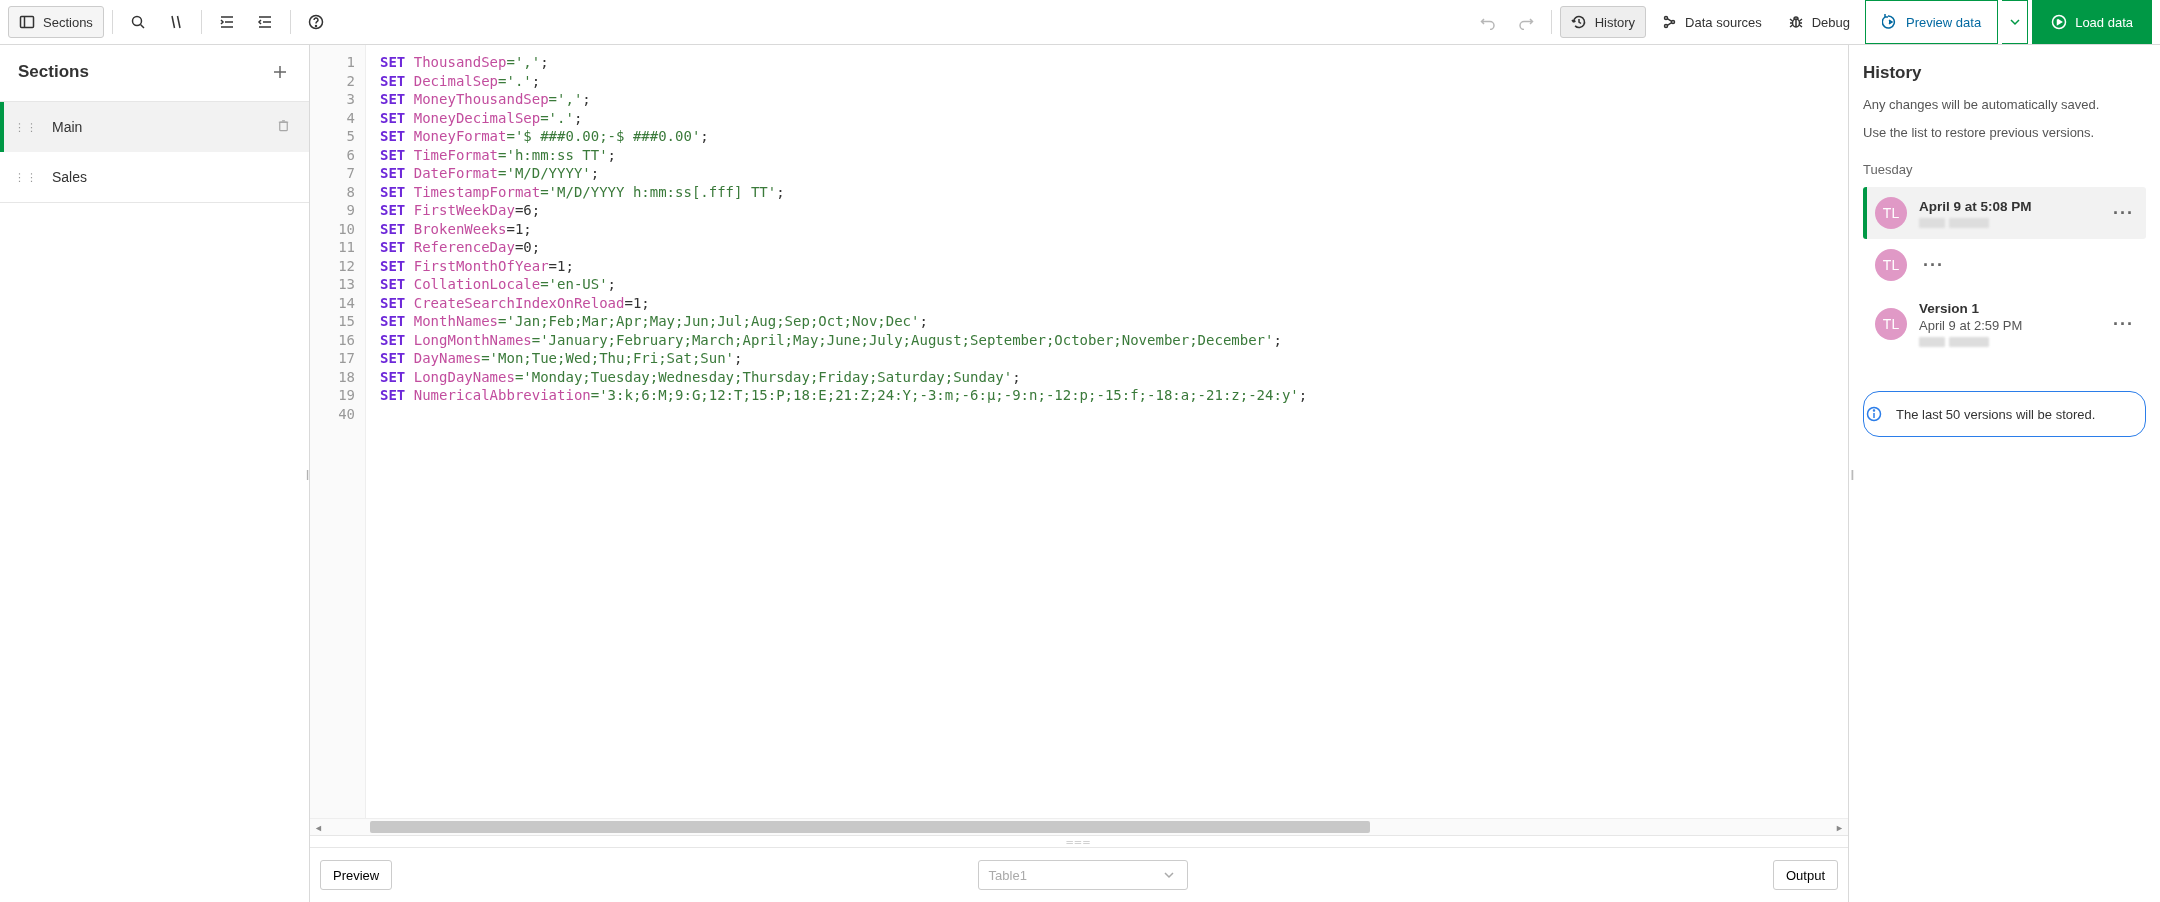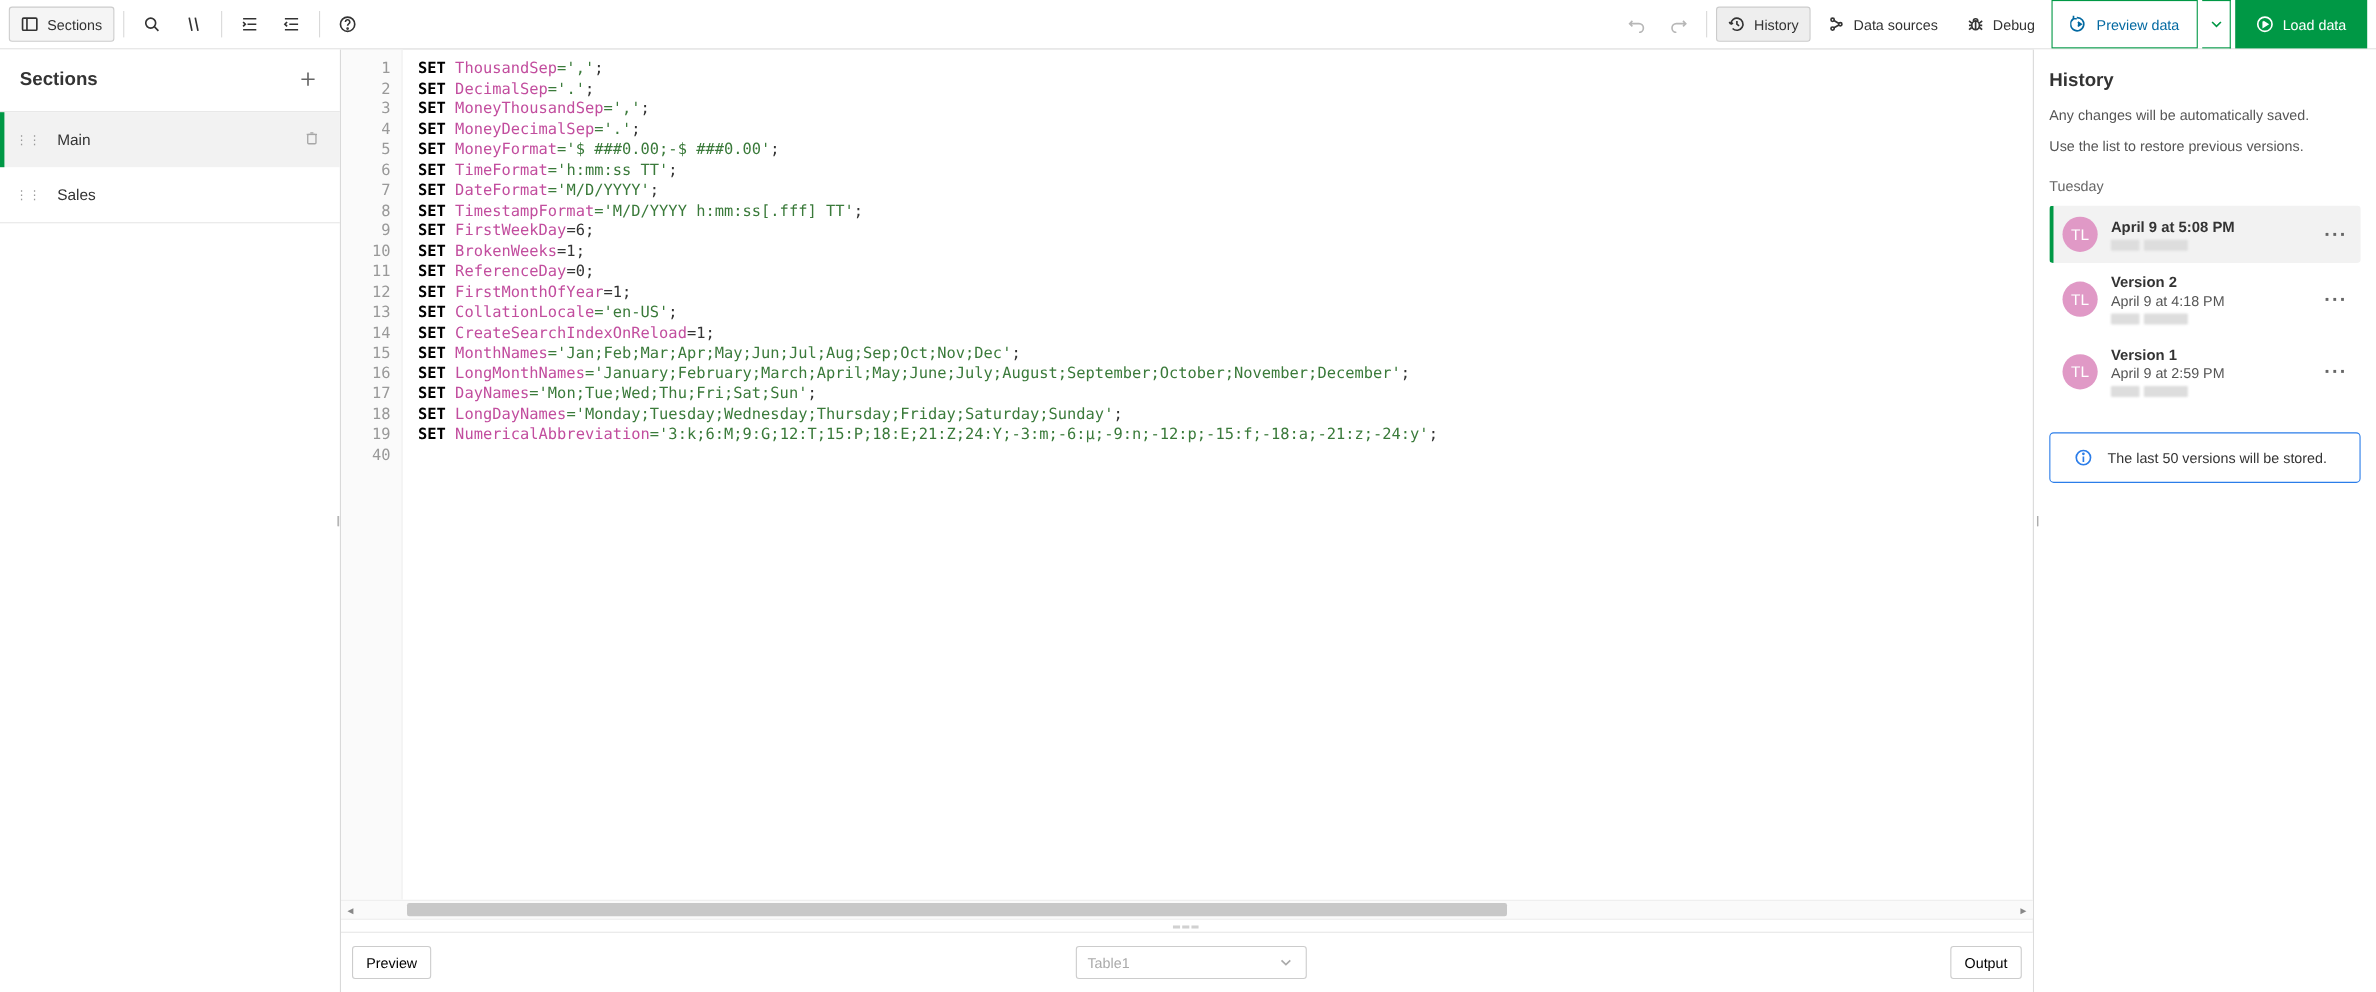--- a/index.html
+++ b/index.html
@@ -35,21 +35,21 @@
 .section-label { flex: 1; font-size: 14px; }
 .delete-ico { color: #888; opacity: 0.7; }
 
 
 .editor-wrap { flex: 1; display: flex; flex-direction: column; min-width: 0; position: relative; }
 .editor { flex: 1; display: flex; overflow: hidden; font-family: "Consolas", "Monaco", monospace; font-size: 14px; line-height: 18.5px; position: relative; }
 .gutter { width: 56px; background: #fafafa; border-right: 1px solid #eee; text-align: right; padding: 8px 10px 8px 0; color: #999; user-select: none; }
 .gutter div { height: 18.5px; }
 .code { flex: 1; padding: 8px 0 8px 14px; white-space: pre; overflow-x: auto; overflow-y: hidden; }
 .code-line { height: 18.5px; }
-.kw { color: #000000; font-weight: 600; margin-top: 16px; }
+.kw { color: #6d28d9; font-weight: 600; margin-top: 16px; }
 .var { color: #c24d9e; font-weight: 500; }
 .str { color: #3a7a3a; }
 .num { color: #333; }
 .hscroll { height: 17px; background: #fafafa; border-top: 1px solid #eee; position: relative; }
 .hscroll-thumb { position: absolute; left: 60px; width: 65%; top: 2px; bottom: 2px; background: #c8c8c8; border-radius: 2px; }
 .hscroll-arrow { position: absolute; top: 0; width: 17px; height: 17px; display: flex; align-items: center; justify-content: center; font-size: 9px; color: #888; }
 .hscroll-arrow.l { left: 0; }
 .hscroll-arrow.r { right: 0; }
 .resize-bar { height: 12px; display: flex; align-items: center; justify-content: center; border-top: 1px solid #e6e6e6; cursor: row-resize; color: #aaa; font-size: 9px; letter-spacing: 2px; }
 .splitter-handle-l, .splitter-handle-r { position: absolute; top: 50%; transform: translateY(-50%); font-size: 10px; color: #aaa; letter-spacing: -2px; }
@@ -68,21 +68,21 @@
 .history-day { font-size: 13px; color: #666; margin-top: 12px; margin-bottom: 2px; }
 .history-item { display: flex; align-items: center; gap: 12px; padding: 10px 8px; border-radius: 3px; cursor: pointer; border-left: 4px solid transparent; position: relative; }
 .history-item.active { background: #f2f2f2; border-left: 4px solid #009845; }
 .avatar { width: 32px; height: 32px; border-radius: 50%; background: #e099c6; color: #fff; font-size: 14px; font-weight: 500; display: flex; align-items: center; justify-content: center; flex-shrink: 0; }
 .history-info { flex: 1; display: flex; flex-direction: column; gap: 2px; }
 .history-name { font-size: 13.5px; font-weight: 600; }
 .history-time { font-size: 13px; color: #555; }
 .history-user { display: flex; gap: 4px; margin-top: 2px; }
 .blur-block { display: inline-block; height: 10px; background: #ddd; border-radius: 1px; filter: blur(1px); }
 .more-btn { font-size: 18px; font-weight: bold; color: #666; cursor: pointer; letter-spacing: 1px; padding: 0 4px; }
-.info-box { border: 1px solid #2b7de9; border-radius: 4px; padding: 14px 22px; display: flex; align-items: center; gap: 14px; margin-top: 14px; color: #333; font-size: 13px; }
+.info-box { border: 1px solid #2b7de9; border-radius: 16px; padding: 14px 2px; display: flex; align-items: center; gap: 14px; margin-top: 26px; color: #333; font-size: 13px; }
 .info-box .ico svg { stroke: #2b7de9; }
 </style>
 </head>
 <body>
 
 <div class="app">
 
   <div class="toolbar">
     <div class="toolbar-left">
       <button class="tb-btn bordered">
@@ -316,28 +316,20 @@
               <div class="history-name">April 9 at 5:08 PM</div>
               <div class="history-user">
                 <span class="blur-block" style="width:26px"></span>
                 <span class="blur-block" style="width:40px"></span>
               </div>
             </div>
             <div class="more-btn">···</div>
           </div>
           <div class="history-item">
             <div class="avatar">TL</div>
-            <div class="history-info">
-              <div class="history-name">Version 2</div>
-              <div class="history-time">April 9 at 4:18 PM</div>
-              <div class="history-user">
-                <span class="blur-block" style="width:26px"></span>
-                <span class="blur-block" style="width:40px"></span>
-              </div>
-            </div>
             <div class="more-btn">···</div>
           </div>
           <div class="history-item">
             <div class="avatar">TL</div>
             <div class="history-info">
               <div class="history-name">Version 1</div>
               <div class="history-time">April 9 at 2:59 PM</div>
               <div class="history-user">
                 <span class="blur-block" style="width:26px"></span>
                 <span class="blur-block" style="width:40px"></span>

